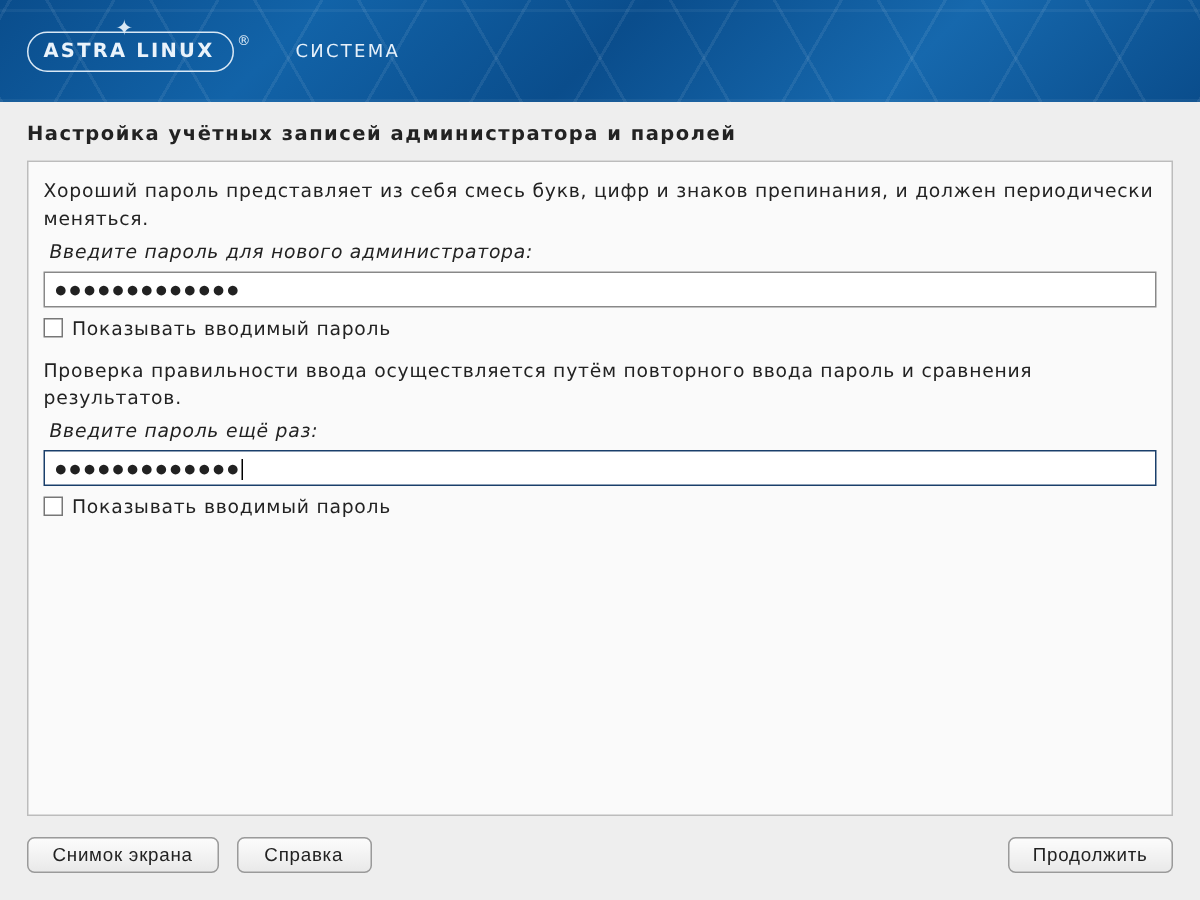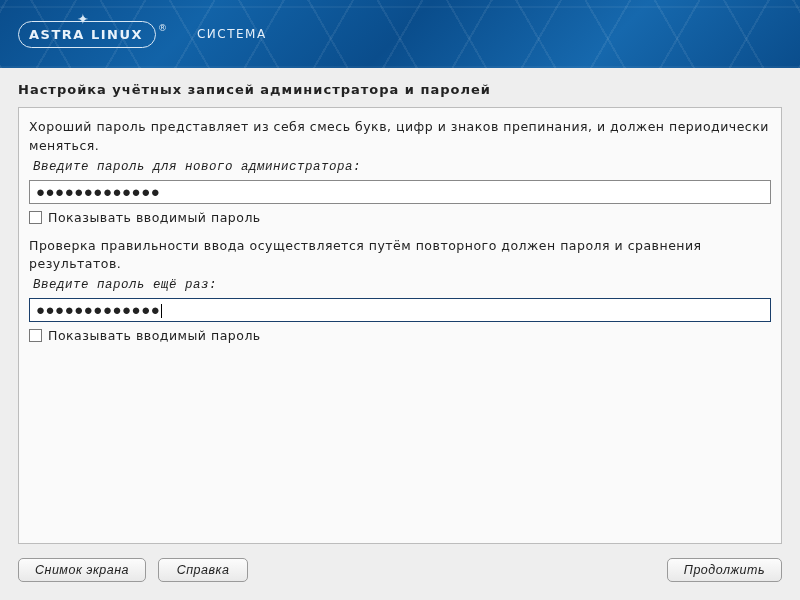--- a/index.html
+++ b/index.html
@@ -65,21 +65,21 @@
     margin: 0 18px;
     background: #fafafa;
     border: 1px solid #bcbcbc;
     flex: 1;
     padding: 10px 10px;
     font-size: 12.5px;
     color: #222;
     letter-spacing: 0.5px;
   }
   .desc { margin-bottom: 4px; line-height: 1.5; }
-  .prompt { font-style: italic; margin: 2px 0 6px 4px; font-family: Liberation Mono, monospace; }
+  .prompt { font-style: italic; margin: 2px 0 6px 4px; }
   .pw-input {
     width: 100%;
     height: 24px;
     border: 1px solid #888;
     background: #fff;
     padding: 0 6px;
     font-size: 15px;
     letter-spacing: 0px;
     line-height: 22px;
     outline: none;
@@ -106,21 +106,20 @@
     min-width: 90px;
     padding: 4px 16px;
     font-size: 12.5px;
     color: #222;
     background: linear-gradient(#fcfcfc, #e9e9e9);
     border: 1px solid #9a9a9a;
     border-radius: 5px;
     cursor: pointer;
     letter-spacing: 0.5px;
     text-align: center;
-    font-style: italic;
   }
 </style>
 </head>
 <body>
 
 <div class="header">
   <div class="logo-wrap">
     <div class="logo-badge">
       <span class="logo-star">✦</span>
       <span class="logo-text">ASTRA LINUX</span>
@@ -140,21 +139,21 @@
   <div class="desc">Хороший пароль представляет из себя смесь букв, цифр и знаков препинания, и должен периодически меняться.</div>
   <div class="prompt">Введите пароль для нового администратора:</div>
   <div class="pw-input">
     <span class="dots">●●●●●●●●●●●●●</span>
   </div>
   <div class="chk-row">
     <span class="chk"></span>
     <span>Показывать вводимый пароль</span>
   </div>
 
-  <div class="desc">Проверка правильности ввода осуществляется путём повторного должен пароля и сравнения результатов.</div>
+  <div class="desc">Проверка правильности ввода осуществляется путём повторного ввода пароль и сравнения результатов.</div>
   <div class="prompt">Введите пароль ещё раз:</div>
   <div class="pw-input focused">
     <span class="dots">●●●●●●●●●●●●●</span><span class="cursor"></span>
   </div>
   <div class="chk-row">
     <span class="chk"></span>
     <span>Показывать вводимый пароль</span>
   </div>
 </div>
 

